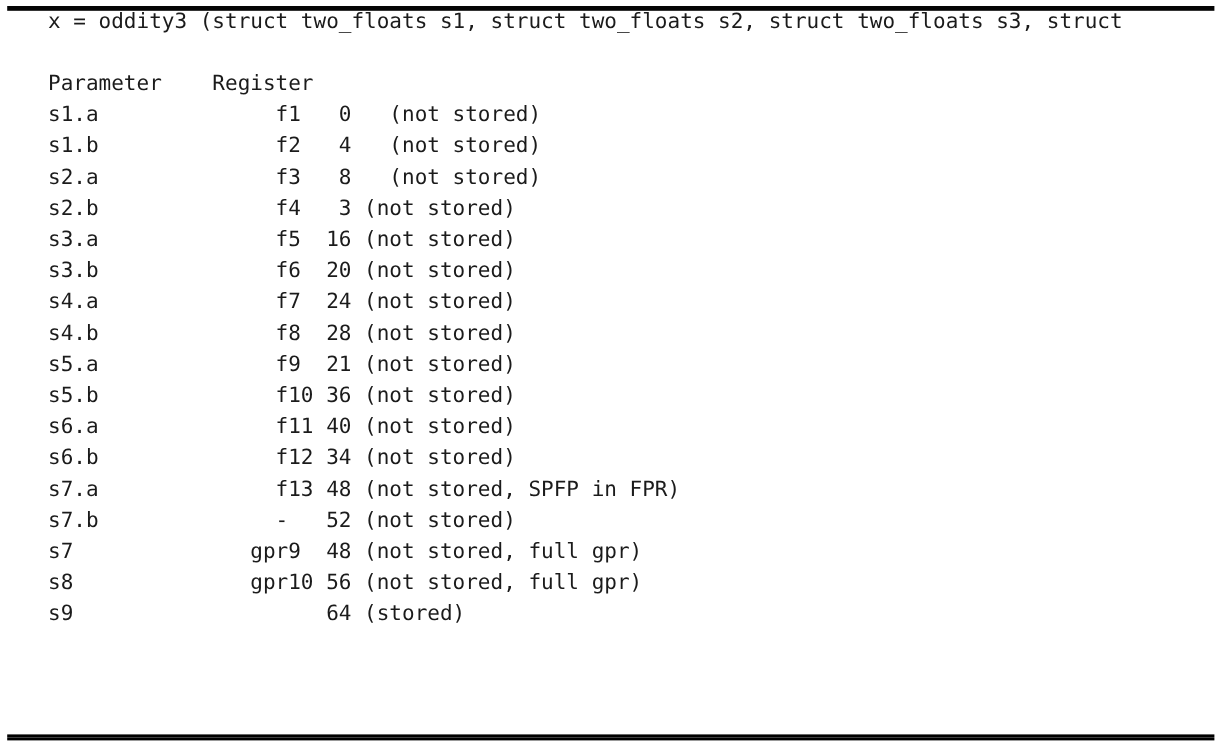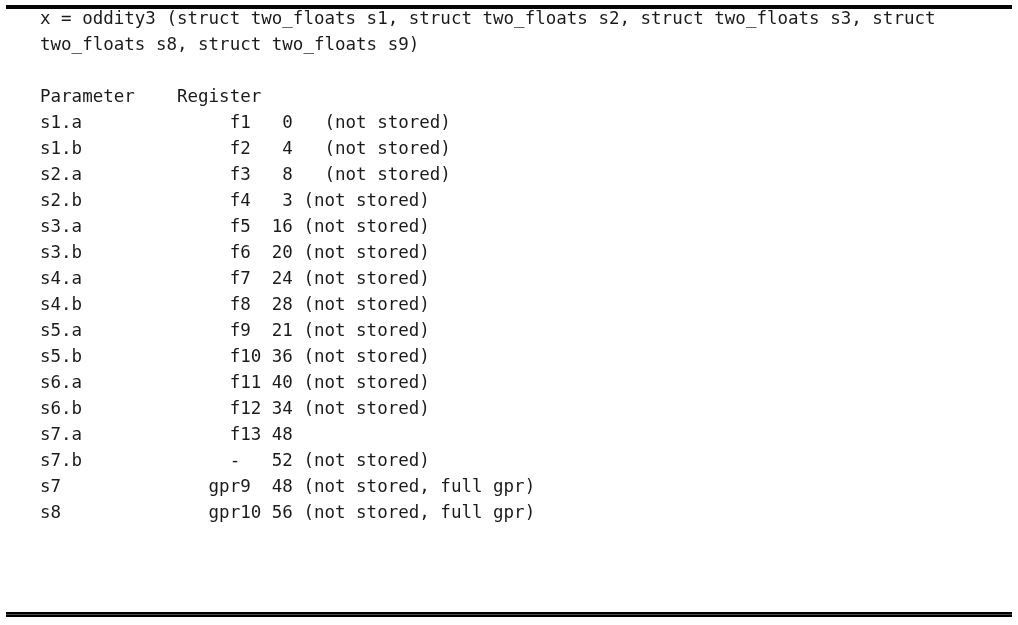--- a/index.html
+++ b/index.html
@@ -70,21 +70,20 @@
 </head>
 <body>
 
 <div class="page">
   <div class="rule top"></div>
 
   <div class="text-block">
     <div class="line"><span>x = oddity3 (struct two_floats s1, struct two_floats s2, struct two_floats s3, struct</span></div>
 
 
-    <div class="line"><span>two_floats s8, struct two_floats s9)</span></div>
 
     <div class="line"></div>
 
     <div class="line">
       <span class="pos" style="--c:0">Parameter</span>
       <span class="pos" style="--c:13">Register</span>
     </div>
 
     <div id="table-rows">
         <div class="line"><span class="pos" style="--c: 0;">s1.a</span><span class="pos" style="--c: 18;">f1</span><span class="pos off" style="--c: 22;">0</span><span class="pos" style="--c: 27;">(not stored)</span></div>
@@ -92,21 +91,22 @@
         <div class="line"><span class="pos" style="--c: 0;">s2.a</span><span class="pos" style="--c: 18;">f3</span><span class="pos off" style="--c: 22;">8</span><span class="pos" style="--c: 27;">(not stored)</span></div>
         <div class="line"><span class="pos" style="--c: 0;">s2.b</span><span class="pos" style="--c: 18;">f4</span><span class="pos off" style="--c: 22;">3</span><span class="pos" style="--c: 25;">(not stored)</span></div>
         <div class="line"><span class="pos" style="--c: 0;">s3.a</span><span class="pos" style="--c: 18;">f5</span><span class="pos off" style="--c: 22;">16</span><span class="pos" style="--c: 25;">(not stored)</span></div>
         <div class="line"><span class="pos" style="--c: 0;">s3.b</span><span class="pos" style="--c: 18;">f6</span><span class="pos off" style="--c: 22;">20</span><span class="pos" style="--c: 25;">(not stored)</span></div>
         <div class="line"><span class="pos" style="--c: 0;">s4.a</span><span class="pos" style="--c: 18;">f7</span><span class="pos off" style="--c: 22;">24</span><span class="pos" style="--c: 25;">(not stored)</span></div>
         <div class="line"><span class="pos" style="--c: 0;">s4.b</span><span class="pos" style="--c: 18;">f8</span><span class="pos off" style="--c: 22;">28</span><span class="pos" style="--c: 25;">(not stored)</span></div>
         <div class="line"><span class="pos" style="--c: 0;">s5.a</span><span class="pos" style="--c: 18;">f9</span><span class="pos off" style="--c: 22;">21</span><span class="pos" style="--c: 25;">(not stored)</span></div>
         <div class="line"><span class="pos" style="--c: 0;">s5.b</span><span class="pos" style="--c: 18;">f10</span><span class="pos off" style="--c: 22;">36</span><span class="pos" style="--c: 25;">(not stored)</span></div>
         <div class="line"><span class="pos" style="--c: 0;">s6.a</span><span class="pos" style="--c: 18;">f11</span><span class="pos off" style="--c: 22;">40</span><span class="pos" style="--c: 25;">(not stored)</span></div>
         <div class="line"><span class="pos" style="--c: 0;">s6.b</span><span class="pos" style="--c: 18;">f12</span><span class="pos off" style="--c: 22;">34</span><span class="pos" style="--c: 25;">(not stored)</span></div>
-        <div class="line"><span class="pos" style="--c: 0;">s7.a</span><span class="pos" style="--c: 18;">f13</span><span class="pos off" style="--c: 22;">48</span></div>
+        <div class="line"><span class="pos" style="--c: 0;">s7.a</span><span class="pos" style="--c: 18;">f13</span><span class="pos off" style="--c: 22;">48</span><span class="pos" style="--c: 25;">(not stored, SPFP in FPR)</span></div>
         <div class="line"><span class="pos" style="--c: 0;">s7.b</span><span class="pos" style="--c: 18;">-</span><span class="pos off" style="--c: 22;">52</span><span class="pos" style="--c: 25;">(not stored)</span></div>
         <div class="line"><span class="pos" style="--c: 0;">s7</span><span class="pos" style="--c: 16;">gpr9</span><span class="pos off" style="--c: 22;">48</span><span class="pos" style="--c: 25;">(not stored, full gpr)</span></div>
         <div class="line"><span class="pos" style="--c: 0;">s8</span><span class="pos" style="--c: 16;">gpr10</span><span class="pos off" style="--c: 22;">56</span><span class="pos" style="--c: 25;">(not stored, full gpr)</span></div>
+        <div class="line"><span class="pos" style="--c: 0;">s9</span><span class="pos off" style="--c: 22;">64</span><span class="pos" style="--c: 25;">(stored)</span></div>
       </div>
   </div>
 
   <div class="rule bottom"></div>
 </div>
 
 </body></html>

